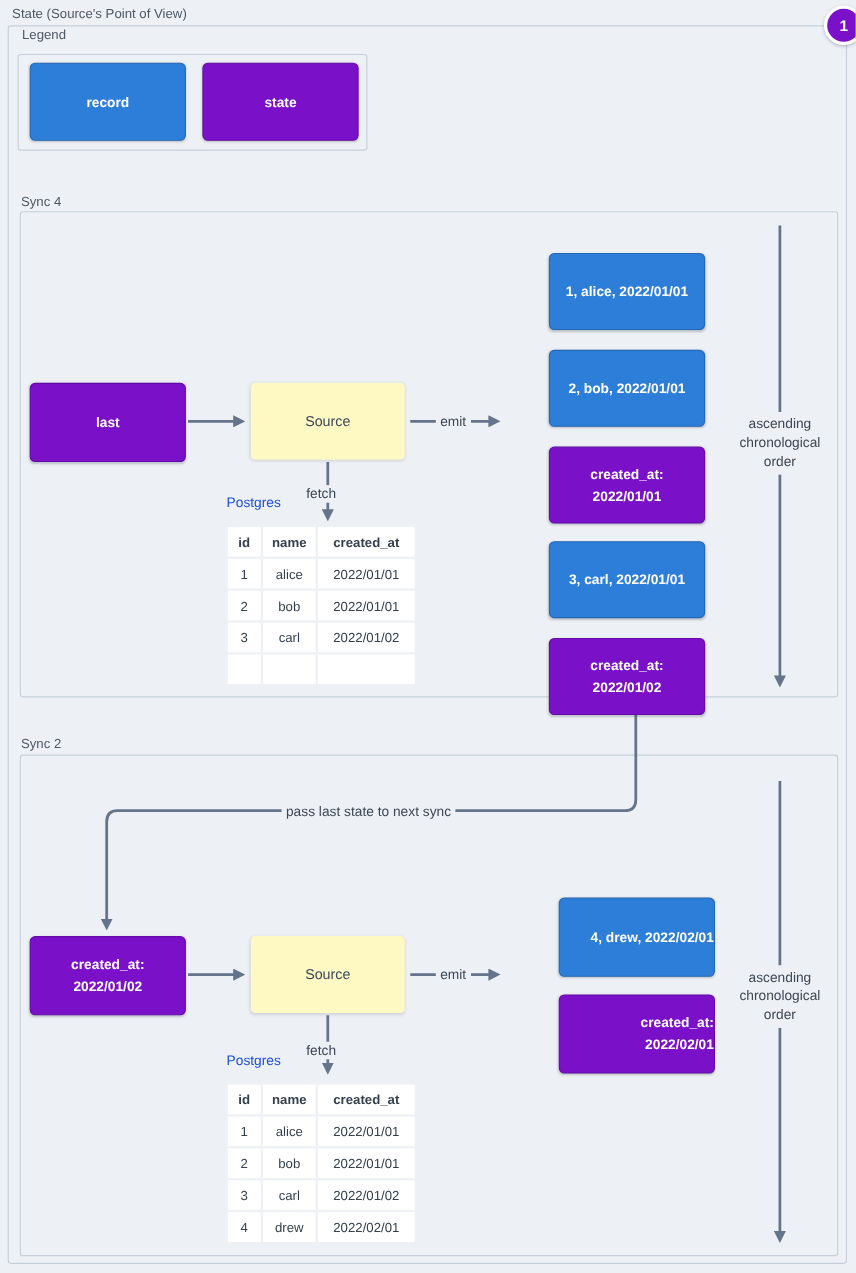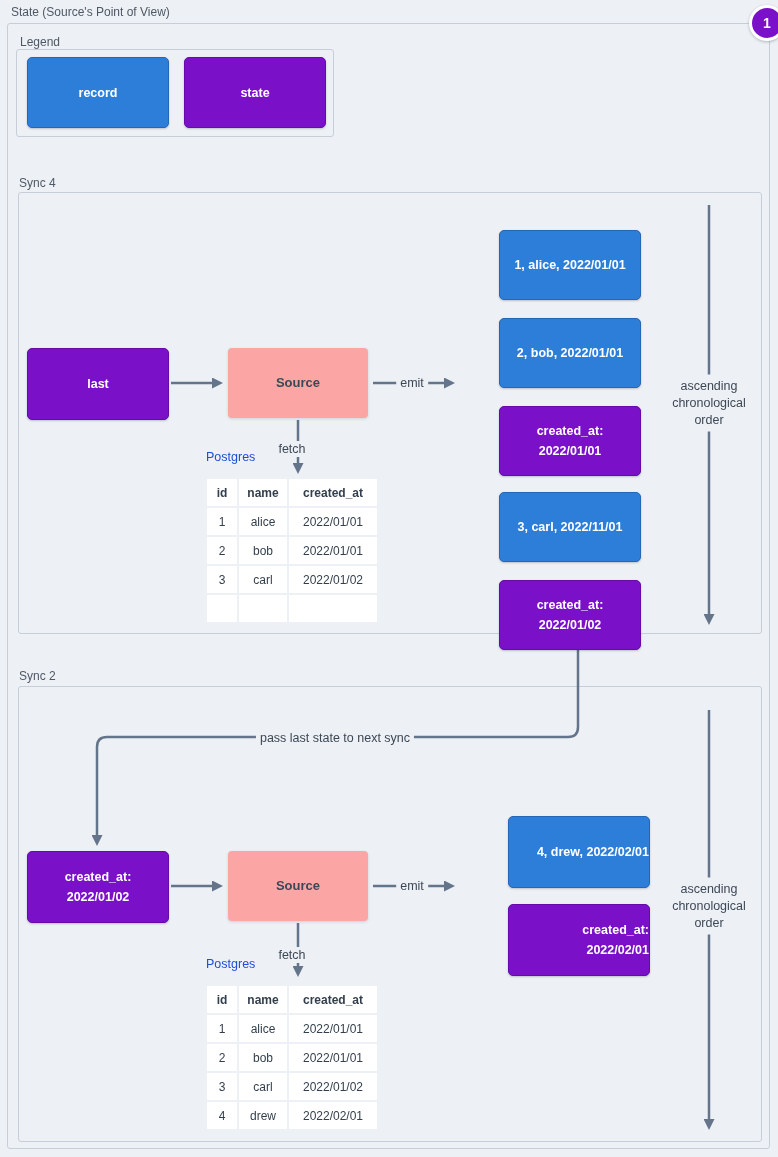--- a/index.html
+++ b/index.html
@@ -8,21 +8,21 @@
   .panel{position:absolute;border:1px solid #c6cfd9;border-radius:3px;}
   .panel-label{position:absolute;font-size:12px;color:#4d5966;white-space:nowrap;}
   .title{position:absolute;left:11px;top:5px;font-size:12px;color:#4d5966;white-space:nowrap;}
 
   .box{position:absolute;border-radius:5px;display:flex;flex-direction:column;align-items:center;
        justify-content:center;text-align:center;color:#fff;font-weight:bold;font-size:12.5px;
        line-height:20px;box-shadow:0 1px 2px rgba(40,50,70,.25);}
   .box span:empty{display:none;}
   .record{background:#2d7ed9;border:1px solid #2467b5;}
   .state{background:#7a10c8;border:1px solid #650ba8;}
-  .plain{background:#fca5a5;color:#3d4856;font-weight:bold;font-size:13px;border-radius:4px;
+  .plain{background:#fef9c3;color:#3d4856;font-weight:normal;font-size:13px;border-radius:4px;
          box-shadow:0 1px 3px rgba(40,50,70,.15);border:none;}
 
   .badge{position:absolute;left:749px;top:5px;width:36px;height:36px;border-radius:50%;
          background:#7a10c8;border:3px solid #ffffff;box-sizing:border-box;color:#fff;
          display:flex;align-items:center;justify-content:center;font-size:14px;font-weight:bold;
          box-shadow:0 1px 3px rgba(40,50,70,.3);}
 
   svg.wires{position:absolute;left:0;top:0;pointer-events:none;}
 
   .linelabel{position:absolute;transform:translate(-50%,-50%);background:#edf0f4;
@@ -34,21 +34,21 @@
 
   table.dtable{position:absolute;border-collapse:separate;border-spacing:2px;
                font-size:12px;color:#333f4d;}
   table.dtable th,table.dtable td{background:#ffffff;text-align:center;vertical-align:middle;
                height:27px;padding:0 4px;box-sizing:border-box;font-weight:normal;}
   table.dtable th{font-weight:bold;}
   col.c-id{width:30px;} col.c-name{width:48px;} col.c-date{width:88px;}
 
   
   .legend-panel{left:16px;top:49px;width:316px;height:86px;}
-  .legend-label{left:20px;top:35px;}
+  .legend-label{left:20px;top:24px;}
   .lg-record{left:27px;top:57px;width:140px;height:69px;}
   .lg-state{left:184px;top:57px;width:140px;height:69px;}
 
   
   .s1-label{left:19px;top:176px;}
   .s1-panel{left:18px;top:192px;width:742px;height:440px;}
   .outer-panel{left:7px;top:23px;width:761px;height:1124px;}
   .s1-null{left:27px;top:348px;width:140px;height:70px;}
   .s1-source{left:228px;top:348px;width:140px;height:70px;}
   .s1-postgres{left:206px;top:450px;}
@@ -170,21 +170,21 @@
   </div>
   <div class="box record r1 r1b">
     <span>2, bob, 2022/01/01</span>
 
   </div>
   <div class="box state r1 r1c">
     <span>created_at:</span>
     <span>2022/01/01</span>
   </div>
   <div class="box record r1 r1d">
-    <span>3, carl, 2022/11/01</span>
+    <span>3, carl, 2022/01/01</span>
 
   </div>
   <div class="box state r1 r1e">
     <span>created_at:</span>
     <span>2022/01/02</span>
   </div>
 
   <div class="ordernote s1-order">
     <span>ascending</span>
     <span>chronological</span>

